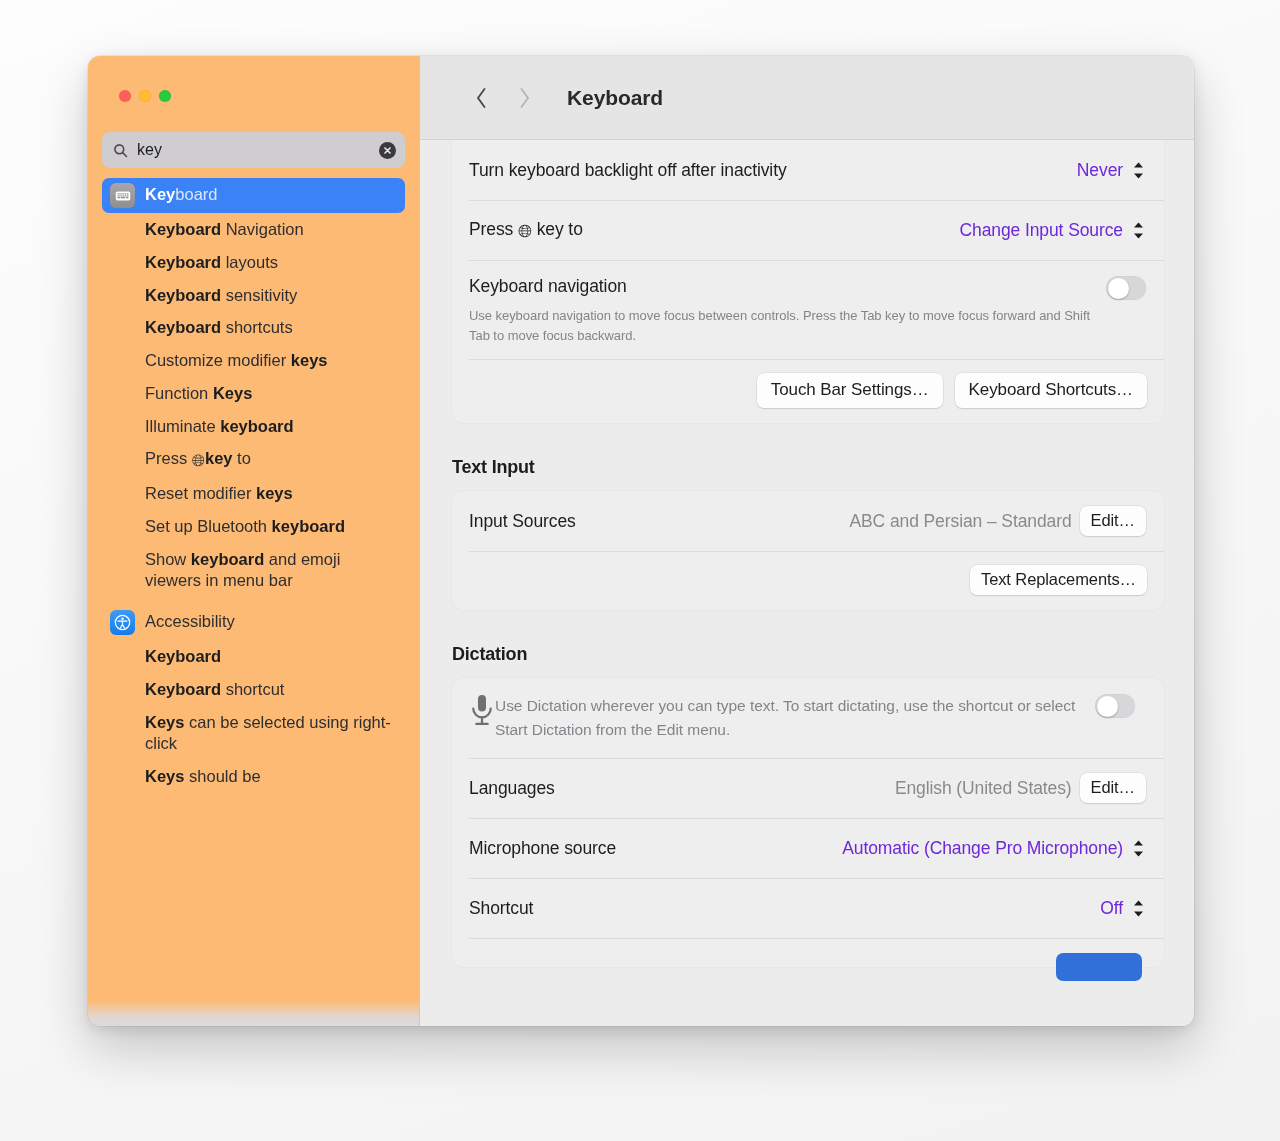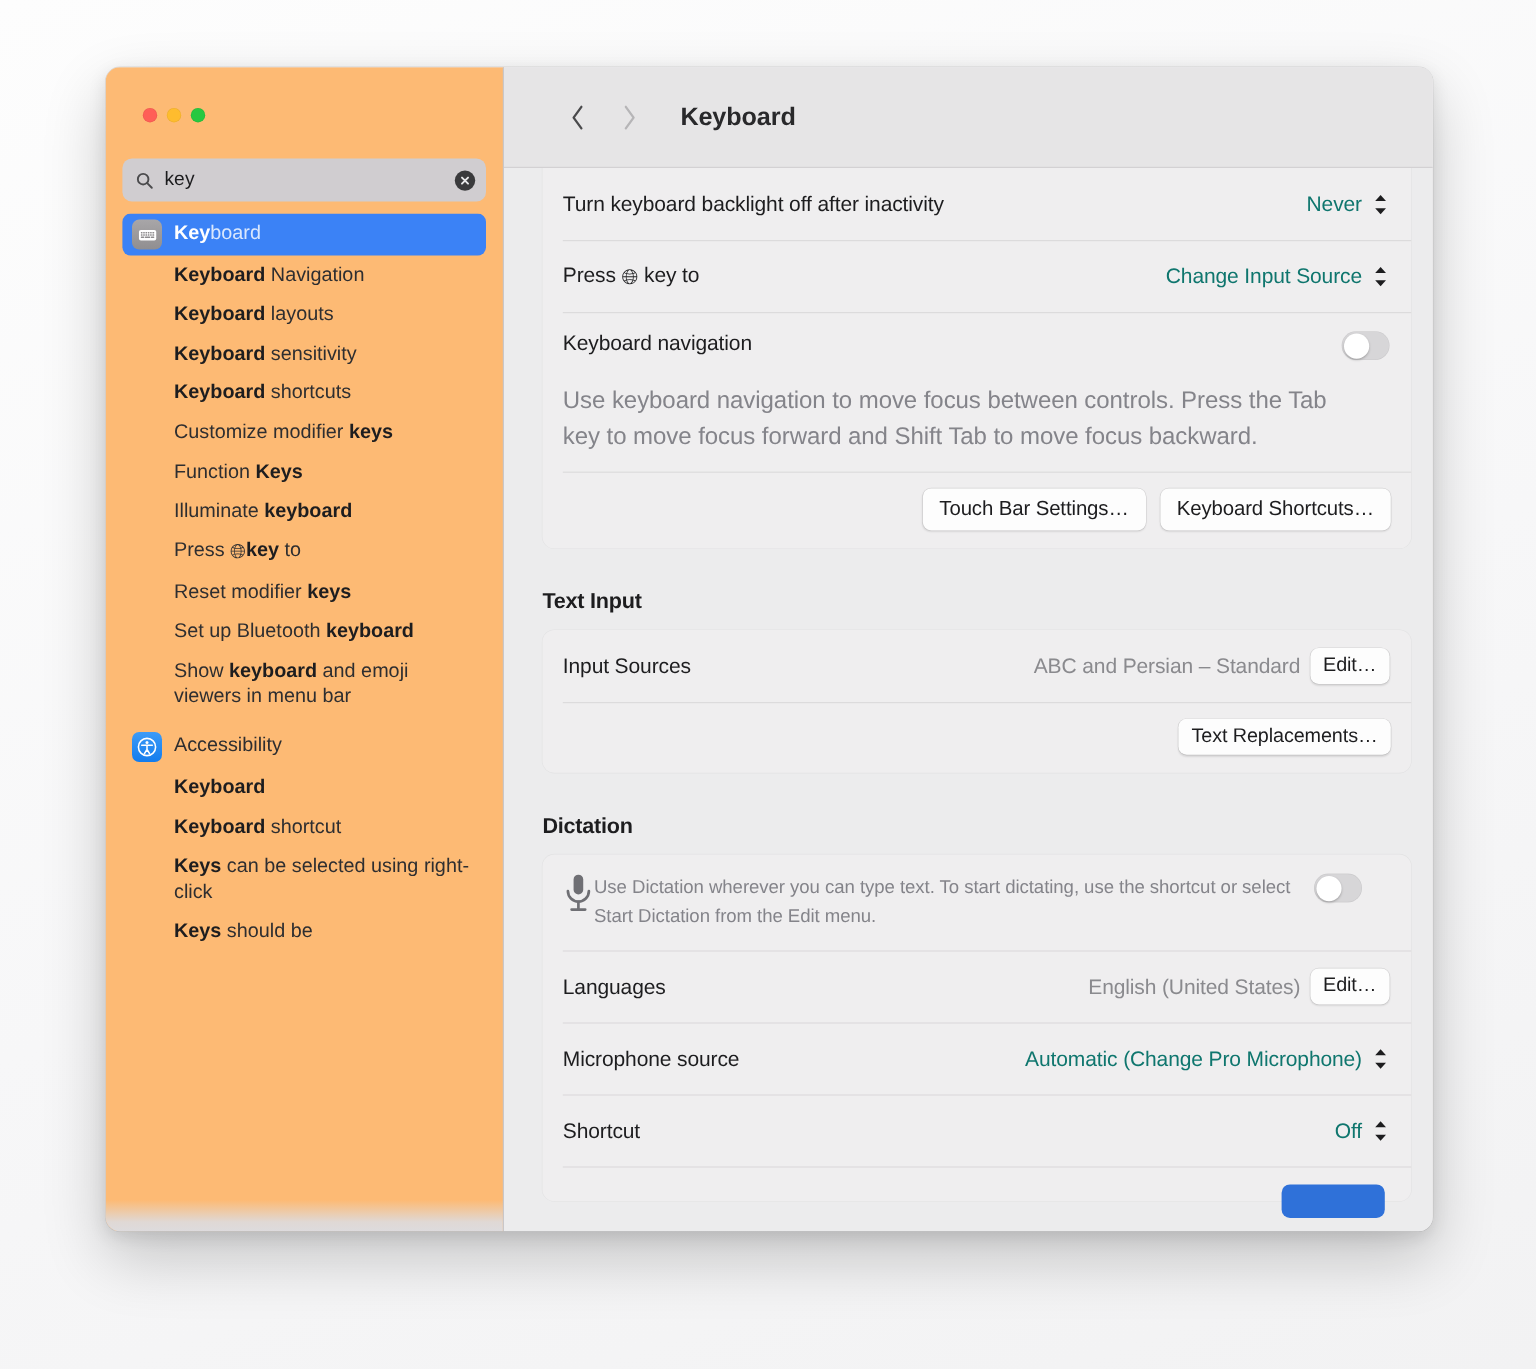--- a/index.html
+++ b/index.html
@@ -74,47 +74,47 @@
   .toolbar {
     height: 84px; flex: 0 0 84px; display: flex; align-items: center; gap: 0;
     padding: 0 0 0 44px; background: #e6e5e6; border-bottom: .5px solid #d3d1d3;
   }
   .navbtn { width: 34px; height: 34px; display: flex; align-items: center; justify-content: center; }
   .navbtn svg { width: 13px; height: 22px; }
   .navbtn.back { color: #4a4a4c; }
   .navbtn.fwd { color: #b6b5b7; margin-left: 9px; }
   .toolbar-title { font-size: 21px; font-weight: 700; color: #29292b; margin-left: 26px; letter-spacing: -.1px; }
 
-  .scrollarea { flex: 1 1 auto; overflow: hidden; padding: 0 18px 0 32px; position: relative; }
+  .scrollarea { flex: 1 1 auto; overflow: hidden; padding: 0 30px 0 32px; position: relative; }
 
   .card {
     background: #efeeef; border-radius: 10px; margin-top: 0;
     box-shadow: 0 0 0 .5px rgba(0,0,0,.045);
   }
   .row {
     display: flex; align-items: center; min-height: 60px;
     padding: 0 18px 0 17px; position: relative;
   }
   .row + .row::before, .row-sep::before {
     content: ""; position: absolute; left: 17px; right: 0; top: 0; height: .5px; background: #dcdbdc;
   }
   .row-label { font-size: 17.5px; color: #1d1d1f; flex: 1 1 auto; letter-spacing: -.1px; }
-  .row-value { font-size: 17.5px; color: #0f766e; margin-right: 8px; letter-spacing: -.1px; }
+  .row-value { font-size: 17.5px; color: #6d28d9; margin-right: 8px; letter-spacing: -.1px; }
   .row-value.muted { color: #8a8a8e; }
 
   .stepper { width: 15px; height: 26px; display:flex; flex-direction:column; align-items:center; justify-content:center; gap:3px; color:#1d1d1f; }
   .stepper svg { width: 11px; height: 7px; display:block; }
 
   .toggle { width: 40px; height: 24px; border-radius: 12px; background: #d7d6d8; position: relative; box-shadow: inset 0 0 0 .5px rgba(0,0,0,.06); flex:0 0 40px; }
   .toggle .knob { position: absolute; left: 1.5px; top: 1.5px; width: 21px; height: 21px; border-radius: 50%; background: #fff; box-shadow: 0 1px 2px rgba(0,0,0,.25); }
 
   .block { padding: 16px 18px 14px 17px; position: relative; }
   .block-head { display:flex; align-items:flex-start; }
   .block-title { font-size: 17.5px; color: #1d1d1f; flex: 1 1 auto; letter-spacing:-.1px; }
-  .block-desc { font-size: 20px; color: #84848a; line-height: 1.5; margin-top: 19px; max-width: 640px; letter-spacing:-.05px; }
+  .block-desc { font-size: 13px; color: #84848a; line-height: 1.5; margin-top: 6px; max-width: 640px; letter-spacing:-.05px; }
 
   .btnrow { display: flex; justify-content: flex-end; gap: 12px; padding: 14px 17px 15px 17px; position: relative; }
   .btnrow::before { content:""; position:absolute; left:17px; right:0; top:0; height:.5px; background:#dcdbdc; }
   .push {
     background: #fdfdfd; border-radius: 7px; padding: 7px 14px 8px 14px;
     font-size: 17px; color: #1d1d1f; letter-spacing: -.1px;
     box-shadow: 0 0 0 .5px rgba(0,0,0,.10), 0 1px 1.5px rgba(0,0,0,.10);
   }
   .push.small { padding: 5px 11px 6px 11px; font-size: 16.5px; }
 

